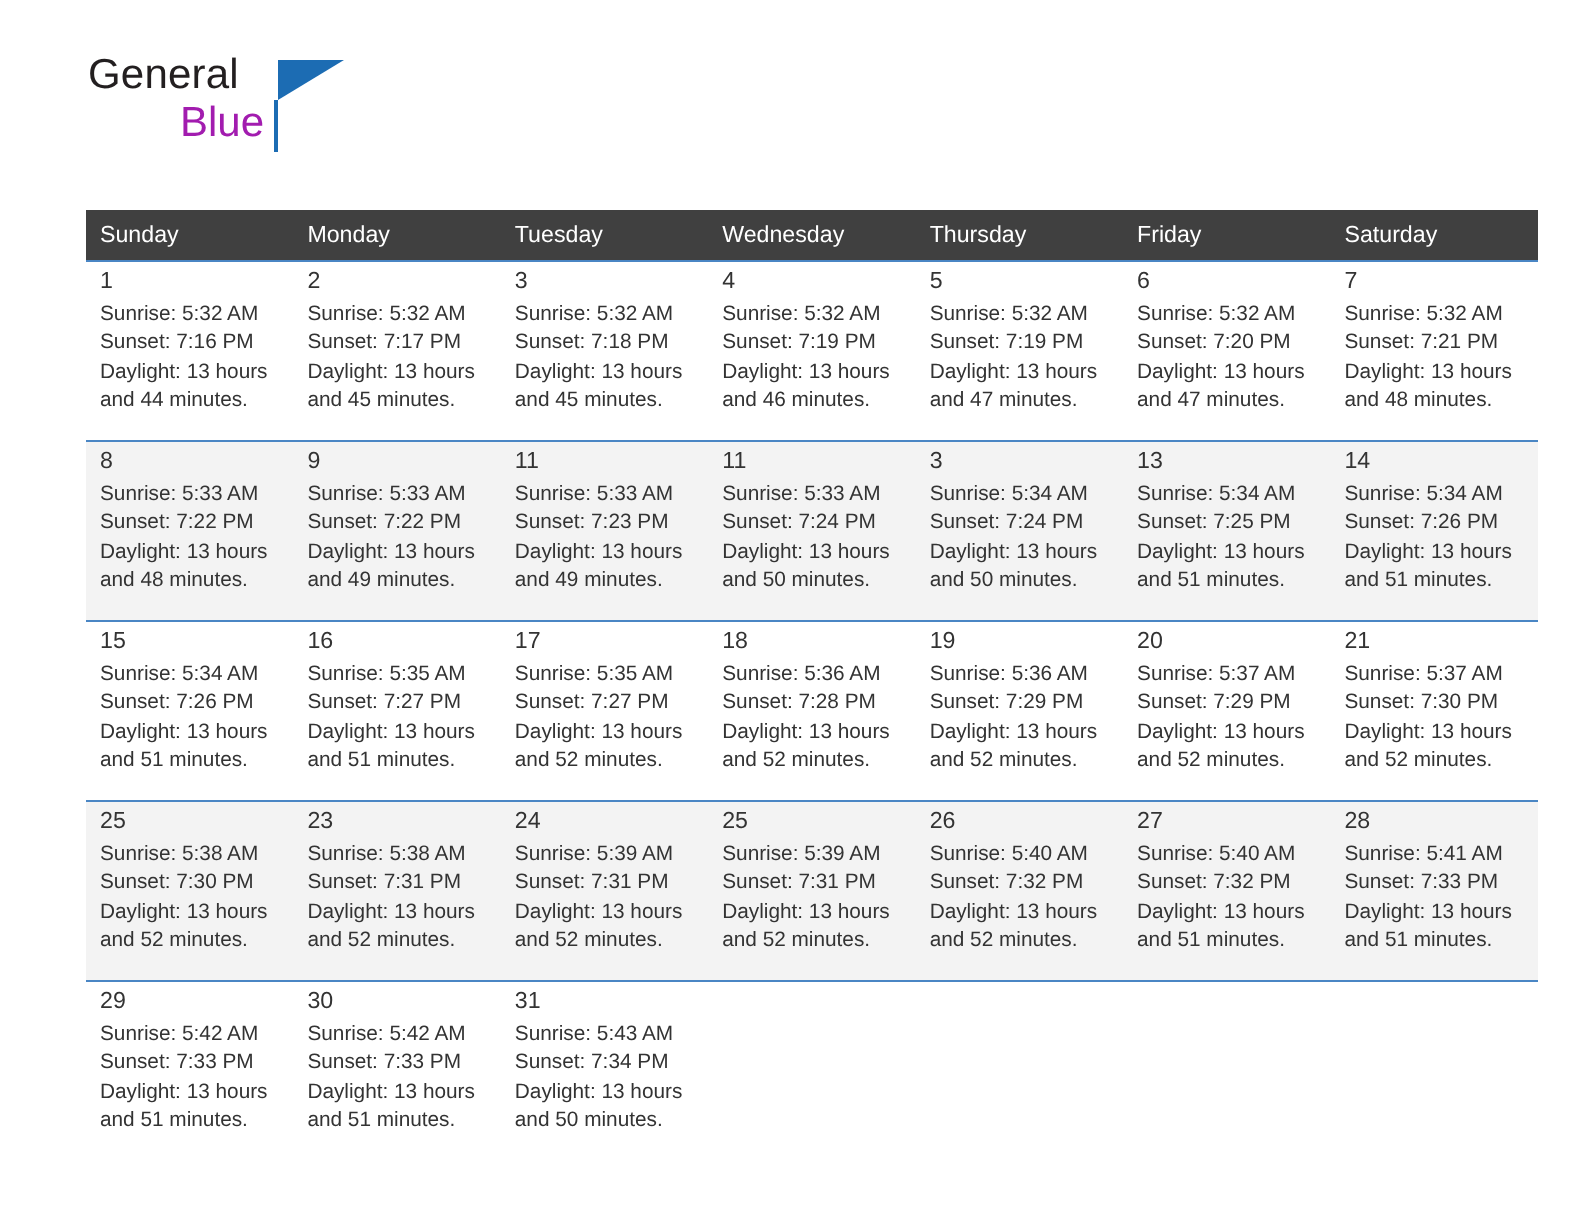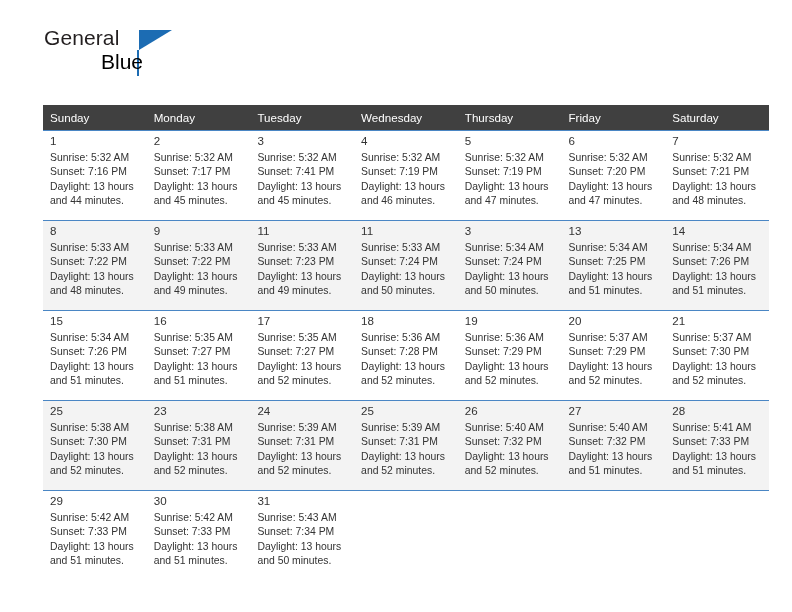--- a/index.html
+++ b/index.html
@@ -58,24 +58,24 @@
   .logo-bar {
     position: absolute;
     left: 93px;
     top: 24px;
     width: 2px;
     height: 26px;
     background: #1c6cb3;
   }
   .logo-blue {
     position: absolute;
-    left: 57px;
+    left: 46px;
     top: 24px;
     font-size: 21px;
-    color: #000000;
+    color: #a21caf;
     font-family: "Liberation Sans", sans-serif;
   }
 
   .title {
     position: absolute;
     right: 0;
     top: -4px;
     font-size: 29px;
     color: #2b2b2b;
     font-weight: normal;
@@ -191,21 +191,21 @@
               <div>Sunrise: 5:32 AM</div>
               <div>Sunset: 7:17 PM</div>
               <div>Daylight: 13 hours</div>
               <div>and 45 minutes.</div>
             </div>
           </td>
           <td>
             <div class="daynum">3</div>
             <div class="cellbody">
               <div>Sunrise: 5:32 AM</div>
-              <div>Sunset: 7:41 PM</div>
+              <div>Sunset: 7:18 PM</div>
               <div>Daylight: 13 hours</div>
               <div>and 45 minutes.</div>
             </div>
           </td>
           <td>
             <div class="daynum">4</div>
             <div class="cellbody">
               <div>Sunrise: 5:32 AM</div>
               <div>Sunset: 7:19 PM</div>
               <div>Daylight: 13 hours</div>

